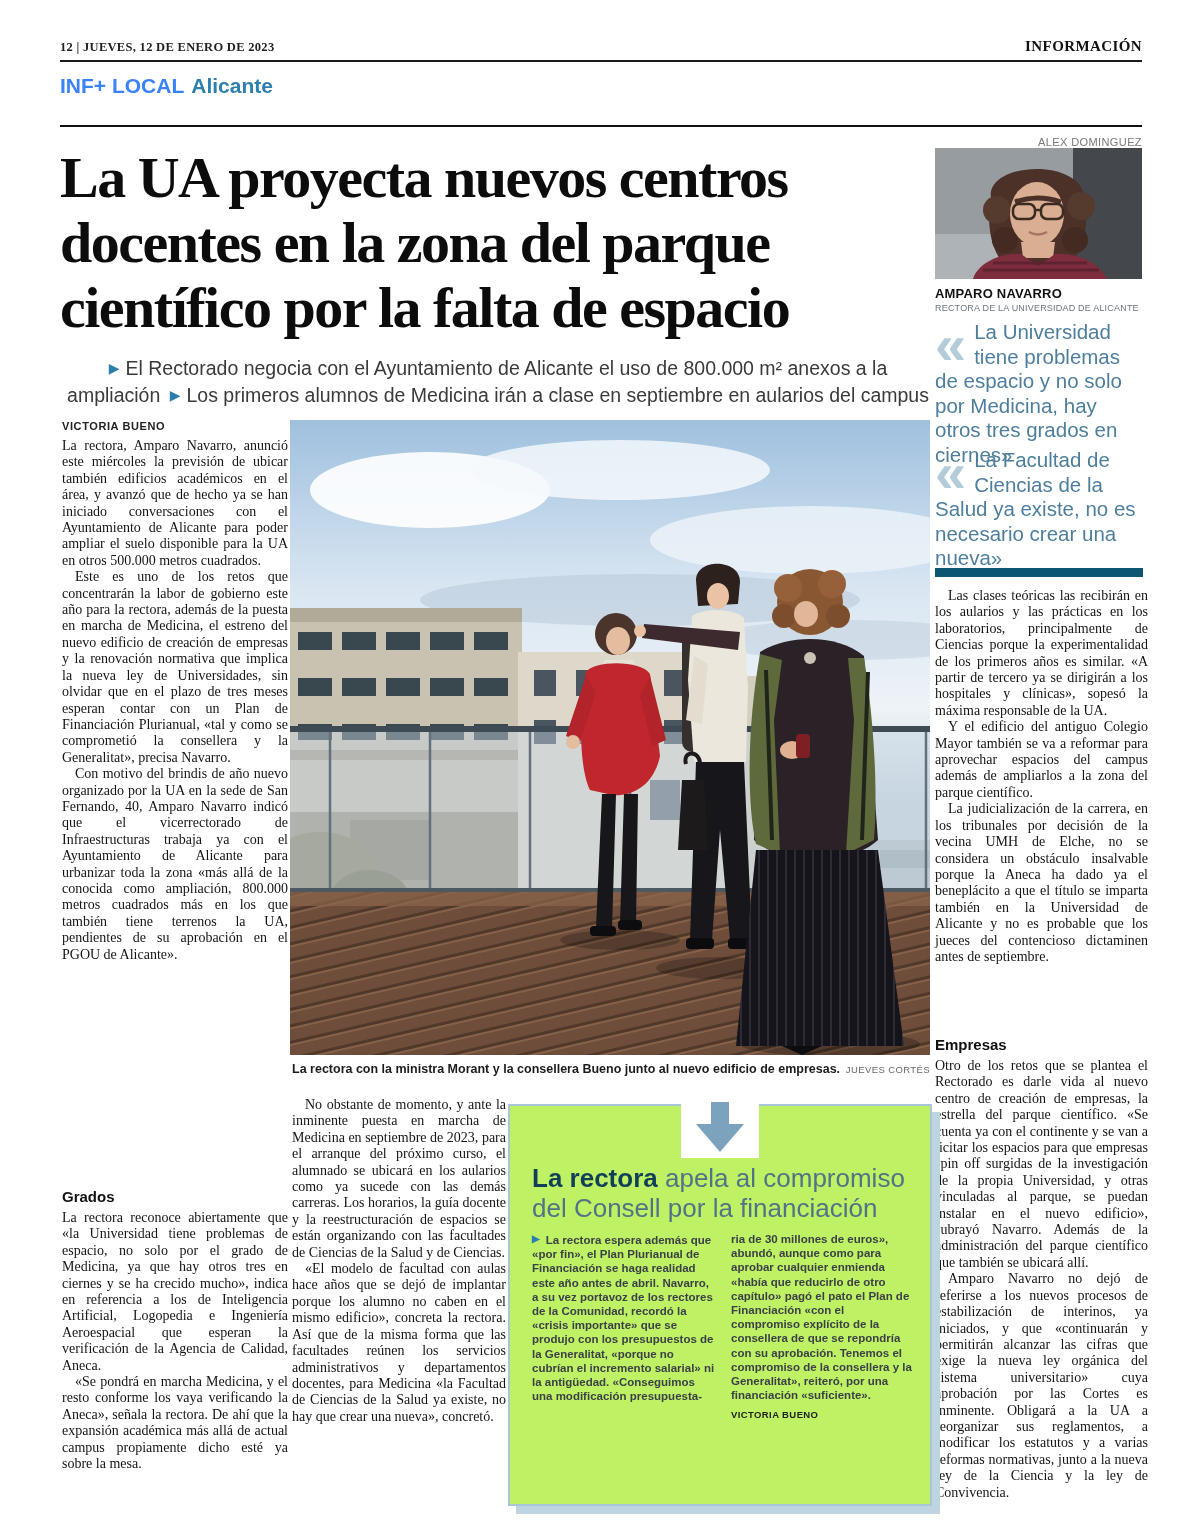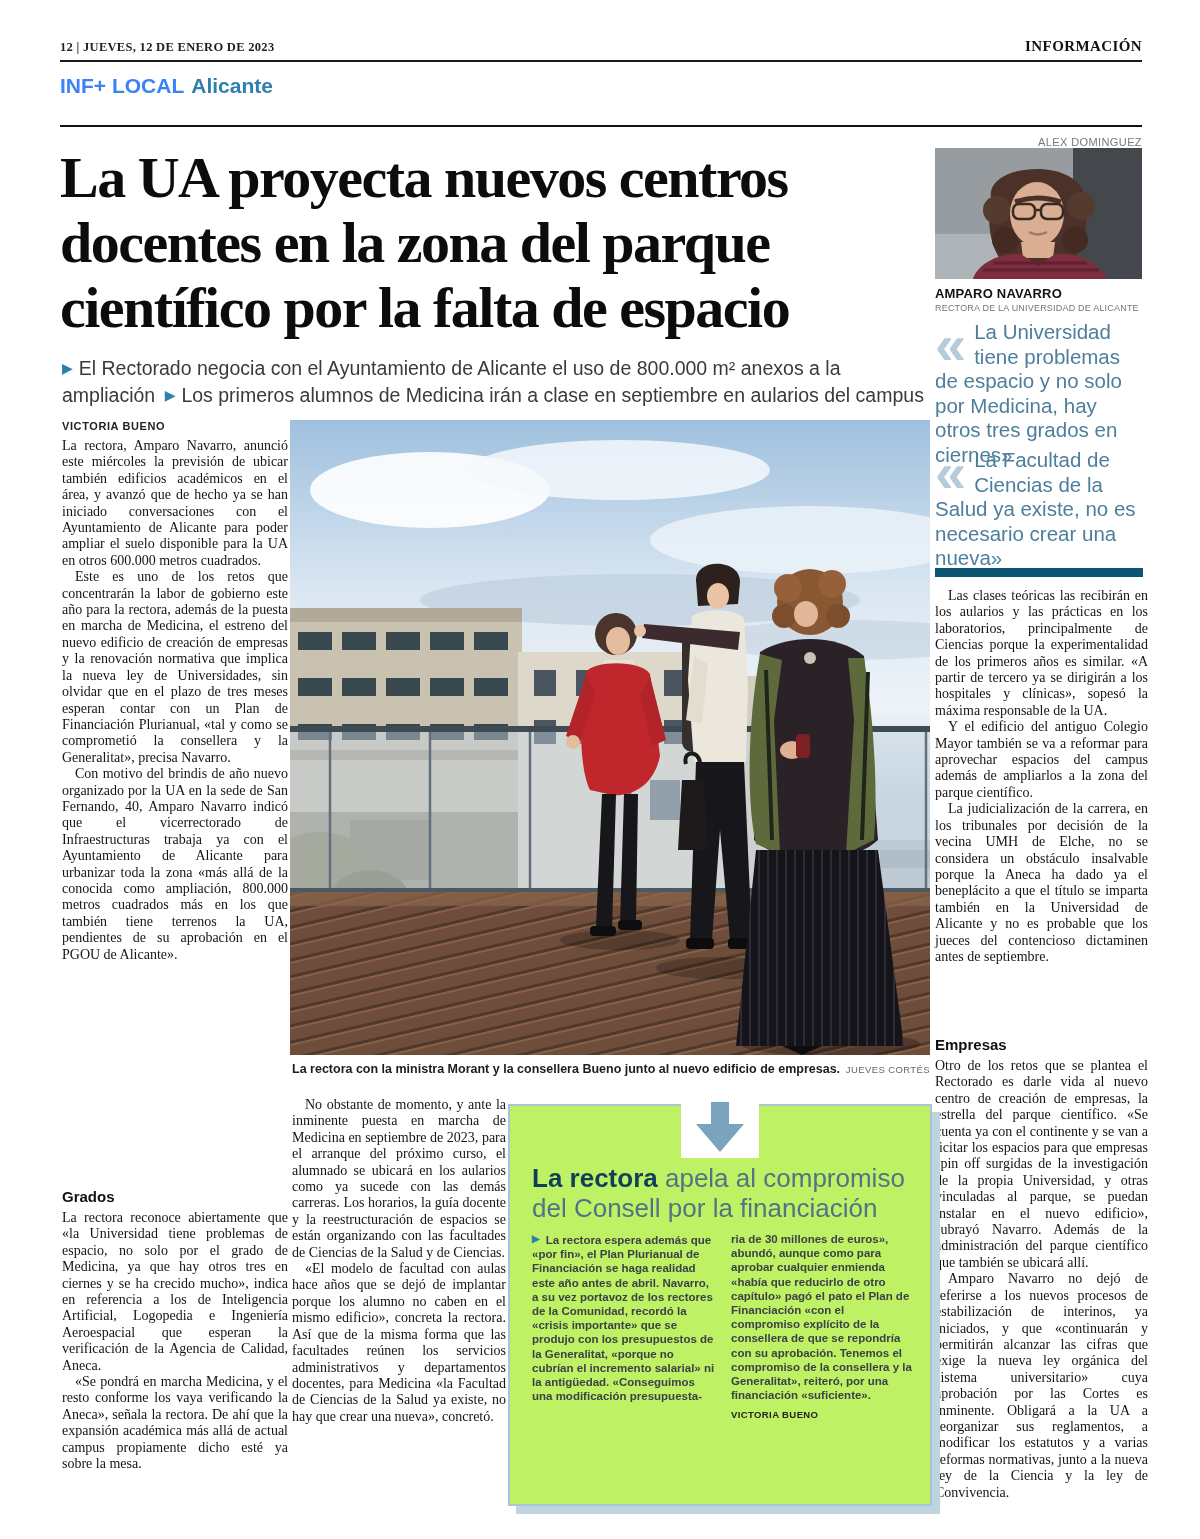--- a/index.html
+++ b/index.html
@@ -16,21 +16,21 @@
   .rule-top { left:60px; top:60px; width:1082px; height:2px; background:#1a1a1a; }
   .section-line { left:60px; top:74px; font-family:"Liberation Sans", sans-serif; font-size:21px; font-weight:bold; }
   .section-line .kicker { color:#3b82f6; }
   .section-line .region { color:#2d7fae; margin-left:7px; }
   .rule-head { left:60px; top:125px; width:1082px; height:2px; background:#111; }
 
   
   .headline { left:60px; top:146px; width:880px; font-size:58px; font-weight:bold;
     line-height:1.12; letter-spacing:-1.5px; color:#0c0c0c; }
   .standfirst { left:62px; top:355px; width:872px; font-family:"Liberation Sans", sans-serif;
-    font-size:19.5px; line-height:1.38; color:#3a3a3a; }
+    font-size:19.5px; line-height:1.38; color:#3a3a3a;text-align:center; }
   .tri { color:#2d7fae; font-size:14px; vertical-align:2px; margin-right:6px; }
   .tri.second { margin-left:4px; }
 
   
   .byline { left:62px; top:420px; font-family:"Liberation Sans", sans-serif; font-size:11px;
     font-weight:bold; color:#222; letter-spacing:.6px; }
   .body { font-size:14px; line-height:16.4px; text-align:justify; color:#141414; }
   .body p + p { text-indent:13px; }
   .indent-first p:first-child { text-indent:13px; }
   .col1a { left:62px; top:438px; width:226px; }
@@ -86,21 +86,21 @@
 <div class="abs rule-head"></div>
 
 <h1 class="abs headline">La UA proyecta nuevos centros docentes en la zona del parque científico por la falta de espacio</h1>
 <p class="abs standfirst">
   <span class="tri">▶</span><span>El Rectorado negocia con el Ayuntamiento de Alicante el uso de 800.000 m² anexos a la ampliación</span>
   <span class="tri second">▶</span><span>Los primeros alumnos de Medicina irán a clase en septiembre en aularios del campus</span>
 </p>
 
 <div class="abs byline">VICTORIA BUENO</div>
 <div class="abs body col1a">
-    <p>La rectora, Amparo Navarro, anunció este miércoles la previsión de ubicar también edificios académicos en el área, y avanzó que de hecho ya se han iniciado conversaciones con el Ayuntamiento de Alicante para poder ampliar el suelo disponible para la UA en otros 600.000 metros cuadrados.</p>
+    <p>La rectora, Amparo Navarro, anunció este miércoles la previsión de ubicar también edificios académicos en el área, y avanzó que de hecho ya se han iniciado conversaciones con el Ayuntamiento de Alicante para poder ampliar el suelo disponible para la UA en otros 500.000 metros cuadrados.</p>
     <p>Este es uno de los retos que concentrarán la labor de gobierno este año para la rectora, además de la puesta en marcha de Medicina, el estreno del nuevo edificio de creación de empresas y la renovación normativa que implica la nueva ley de Universidades, sin olvidar que en el plazo de tres meses esperan contar con un Plan de Financiación Plurianual, «tal y como se comprometió la consellera y la Generalitat», precisa Navarro.</p>
     <p>Con motivo del brindis de año nuevo organizado por la UA en la sede de San Fernando, 40, Amparo Navarro indicó que el vicerrectorado de Infraestructuras trabaja ya con el Ayuntamiento de Alicante para urbanizar toda la zona «más allá de la conocida como ampliación, 800.000 metros cuadrados más en los que también tiene terrenos la UA, pendientes de su aprobación en el PGOU de Alicante».</p>
   </div>
 <div class="abs subhead col1-sub">Grados</div>
 <div class="abs body col1b">
     <p>La rectora reconoce abiertamente que «la Universidad tiene problemas de espacio, no solo por el grado de Medicina, ya que hay otros tres en ciernes y se ha crecido mucho», indica en referencia a los de Inteligencia Artificial, Logopedia e Ingeniería Aeroespacial que esperan la verificación de la Agencia de Calidad, Aneca.</p>
     <p>«Se pondrá en marcha Medicina, y el resto conforme los vaya verificando la Aneca», señala la rectora. De ahí que la expansión académica más allá de actual campus propiamente dicho esté ya sobre la mesa.</p>
   </div>
 
 <div class="abs photo">

